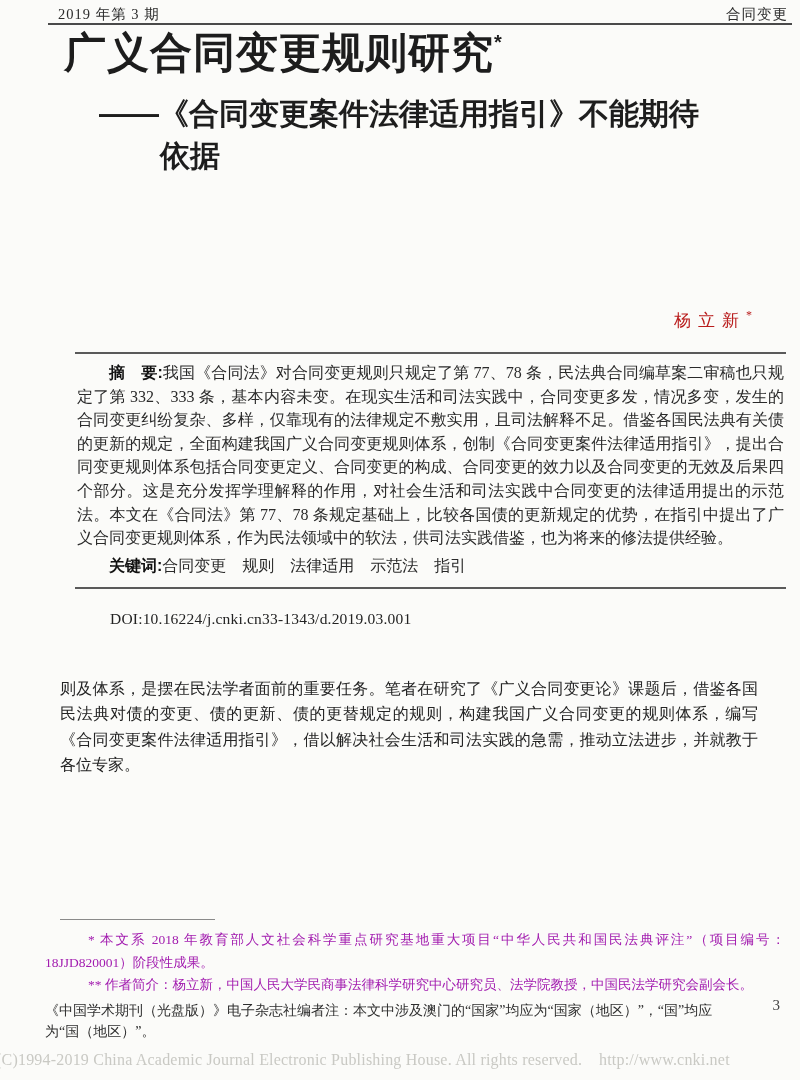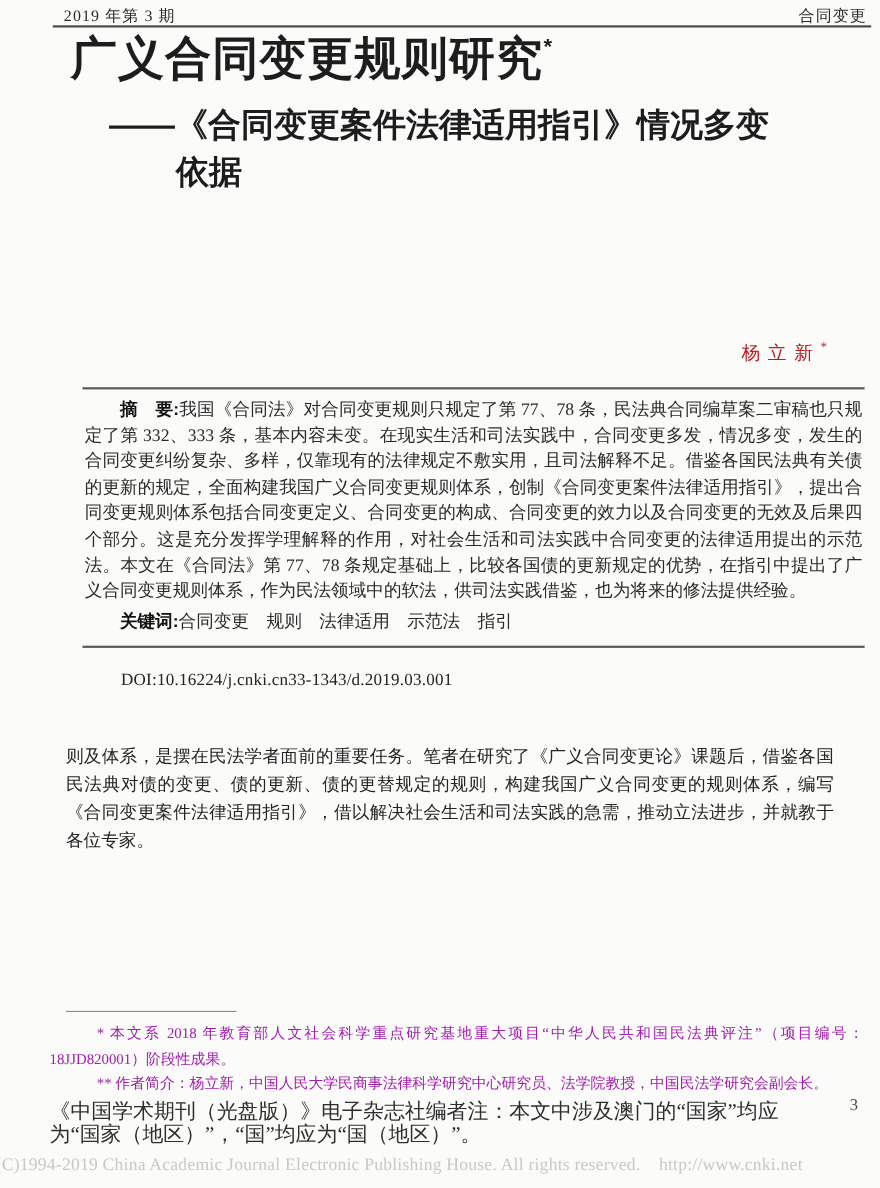--- a/index.html
+++ b/index.html
@@ -92,21 +92,21 @@
     border-top:1.5px solid #8a8a8a;
   }
   .footnotes{
     position:absolute;left:45px;right:15px;top:929px;
     font-size:13.5px;line-height:22.5px;color:#a21caf;text-align:justify;
   }
   .footnotes p{margin:0;}
   .footnotes p.hang{text-indent:43px;}
   .editor-note{
     position:absolute;left:45px;right:60px;top:1000px;
-    font-size:19px;line-height:21px;color:#2e2e2e;
+    font-size:14px;line-height:21px;color:#2e2e2e;
   }
   .page-number{
     position:absolute;right:20px;top:997px;
     font-size:15px;color:#444;
   }
 
   
   .watermark{
     position:absolute;left:-4px;top:1051px;
     font-size:16px;color:#c9c9c4;white-space:pre;
@@ -118,21 +118,21 @@
 
 <div class="page">
 
   <div class="header-row">
     <span>2019 年第 3 期</span>
     <span>合同变更</span>
   </div>
   <div class="header-rule"></div>
 
   <h1 class="title"><span>广义合同变更规则研究</span><sup>*</sup></h1>
-  <div class="subtitle1">——《合同变更案件法律适用指引》情况多变</div>
+  <div class="subtitle1">——《合同变更案件法律适用指引》不能期待</div>
   <div class="subtitle2">依据</div>
 
   <div class="author"><span>杨立新</span><sup>*</sup></div>
 
   <div class="abstract-block">
     <p class="abstract-p"><span class="abstract-label">摘　要:</span><span>我国《合同法》对合同变更规则只规定了第 77、78 条，民法典合同编草案二审稿也只规定了第 332、333 条，基本内容未变。在现实生活和司法实践中，合同变更多发，情况多变，发生的合同变更纠纷复杂、多样，仅靠现有的法律规定不敷实用，且司法解释不足。借鉴各国民法典有关债的更新的规定，全面构建我国广义合同变更规则体系，创制《合同变更案件法律适用指引》，提出合同变更规则体系包括合同变更定义、合同变更的构成、合同变更的效力以及合同变更的无效及后果四个部分。这是充分发挥学理解释的作用，对社会生活和司法实践中合同变更的法律适用提出的示范法。本文在《合同法》第 77、78 条规定基础上，比较各国债的更新规定的优势，在指引中提出了广义合同变更规则体系，作为民法领域中的软法，供司法实践借鉴，也为将来的修法提供经验。</span></p>
     <p class="keywords-p"><span class="kw-label">关键词:</span><span>合同变更　规则　法律适用　示范法　指引</span></p>
   </div>
 
   <div class="doi">DOI:10.16224/j.cnki.cn33-1343/d.2019.03.001</div>

